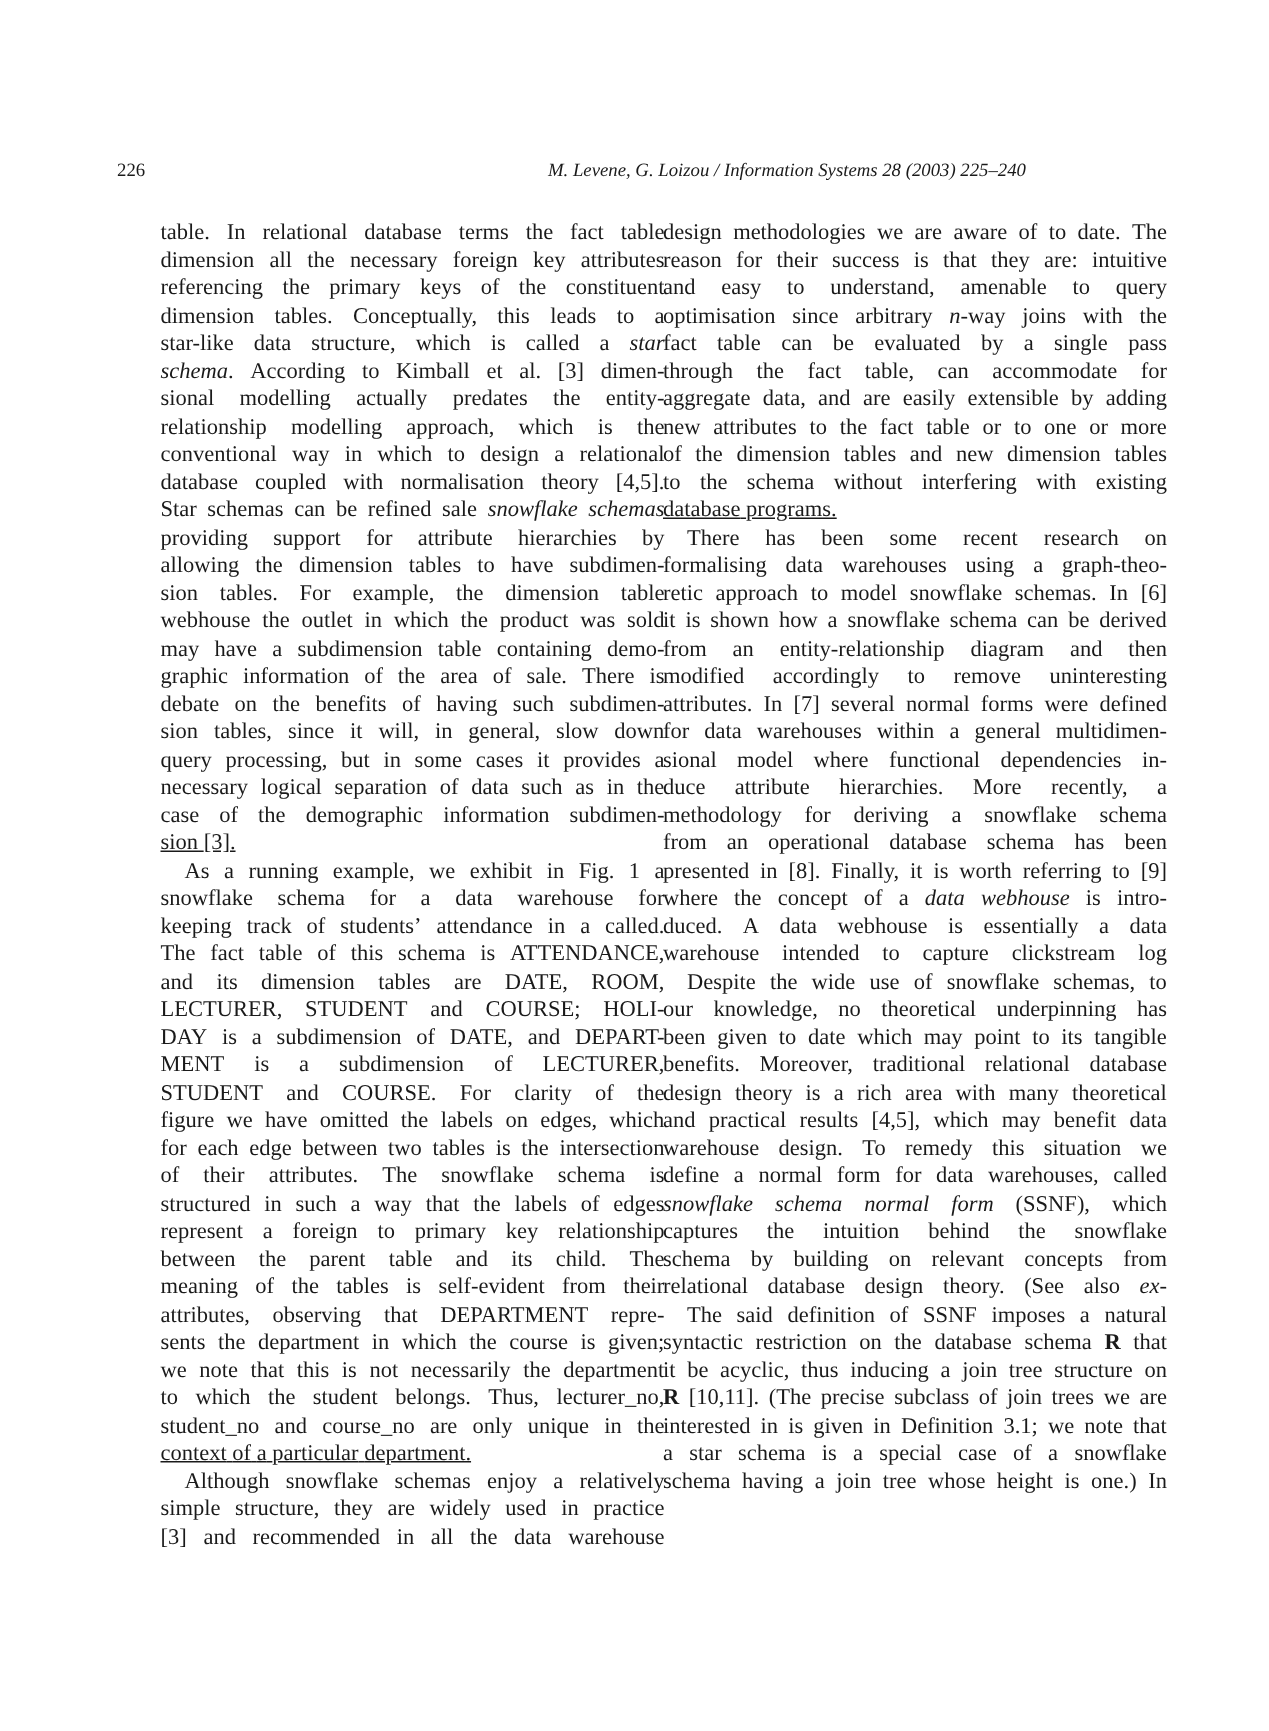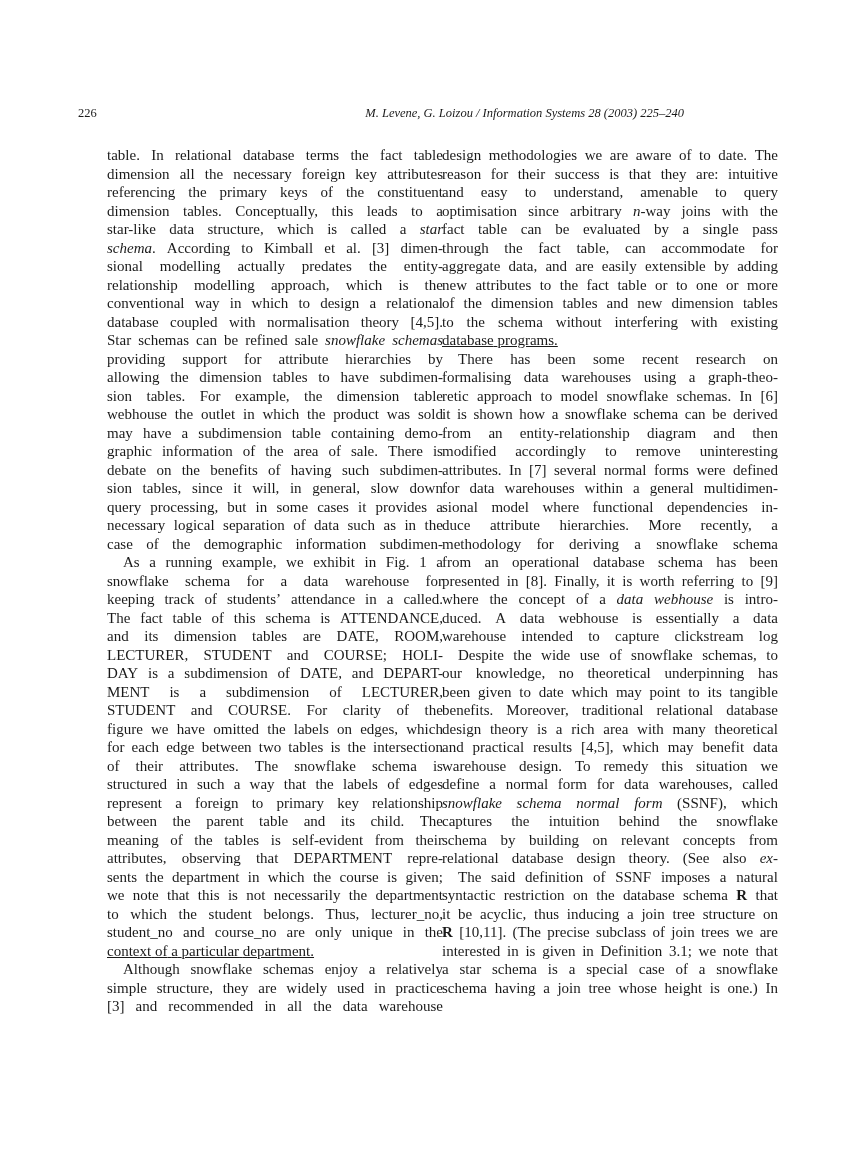--- a/index.html
+++ b/index.html
@@ -228,20 +228,21 @@
       <span><span>the</span></span>
     </div>
     <div class="line jline">
       <span><span>case</span></span>
       <span><span>of</span></span>
       <span><span>the</span></span>
       <span><span>demographic</span></span>
       <span><span>information</span></span>
       <span><span>subdimen-</span></span>
     </div>
+    <div class="line last"><span><span>sion</span></span> <span><span>[3].</span></span></div>
     <div class="line indent jline">
       <span><span>As</span></span>
       <span><span>a</span></span>
       <span><span>running</span></span>
       <span><span>example,</span></span>
       <span><span>we</span></span>
       <span><span>exhibit</span></span>
       <span><span>in</span></span>
       <span><span>Fig.</span></span>
       <span><span>1</span></span>

